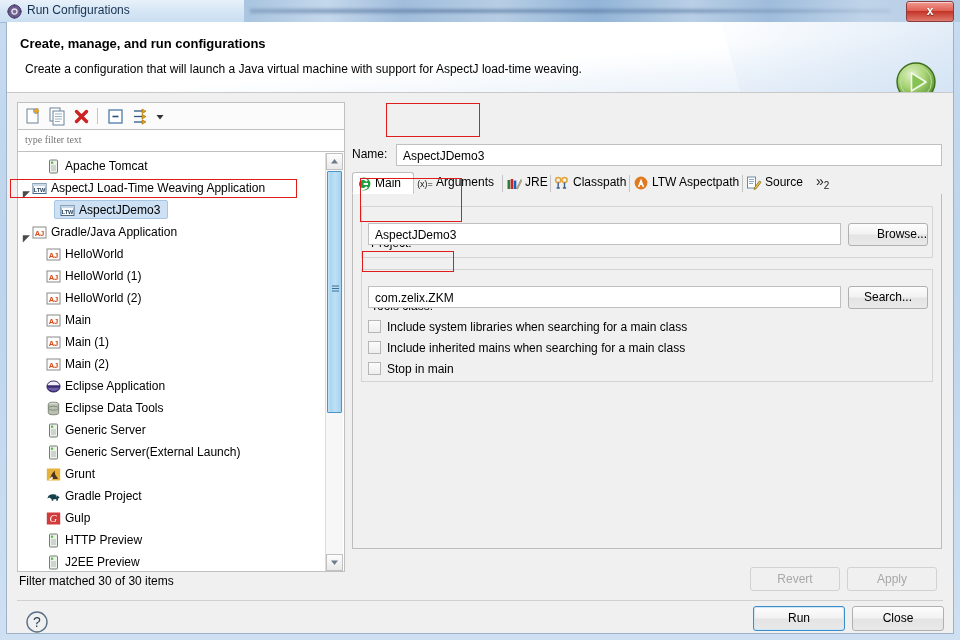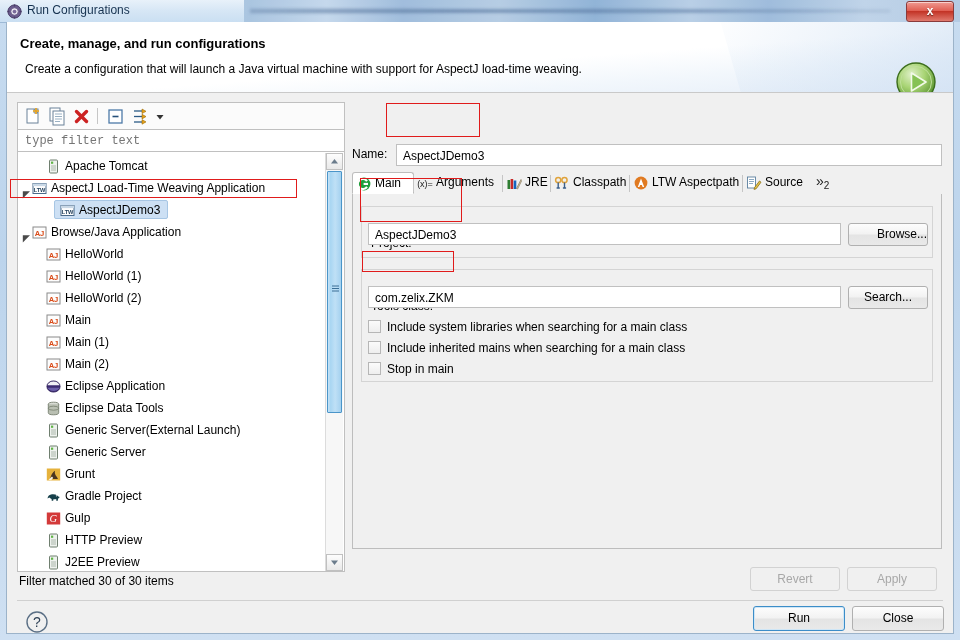--- a/index.html
+++ b/index.html
@@ -176,22 +176,22 @@
     border: 1px solid #c0c0c0;
     box-sizing: border-box;
   }
   .filter-input {
     position: absolute;
     left: 5px; top: 3px;
     width: 310px;
     border: none;
     outline: none;
     background: transparent;
-    font-family: Liberation Mono, monospace;
-    font-size: 12px;
+    font-family: Liberation Serif, serif;
+    font-size: 10px;
     color: #701a75;
   }
 
   .tree-box {
     position: absolute;
     left: 0; top: 50px;
     width: 328px; height: 420px;
     background: #fff;
     border: 1px solid #c0c0c0;
     border-top: none;
@@ -605,21 +605,21 @@
               <span class="lbl" style="left:61px">AspectJDemo3</span>
             </div>
             <div class="tree-item">
               <span class="tw" style="left:4px"><svg viewBox="0 0 9 9">
                   <path d="M0.8 1.2 L8 1.2 L0.8 8.4 Z" fill="#4a4a4a"></path>
                 </svg></span>
               <span class="ic" style="left:14px"><svg viewBox="0 0 15 15">
                   <rect x="1" y="2" width="13" height="11" fill="#fdfdfd" stroke="#8a8a8a" stroke-width="1"></rect>
                   <text x="7.5" y="11" text-anchor="middle" font-family="Liberation Sans, sans-serif" font-size="7.6" font-weight="bold" fill="#d94a17">AJ</text>
                 </svg></span>
-              <span class="lbl" style="left:33px">Browse/Java Application</span>
+              <span class="lbl" style="left:33px">Gradle/Java Application</span>
             </div>
             <div class="tree-item">
               <span class="ic" style="left:28px"><svg viewBox="0 0 15 15">
                   <rect x="1" y="2" width="13" height="11" fill="#fdfdfd" stroke="#8a8a8a" stroke-width="1"></rect>
                   <text x="7.5" y="11" text-anchor="middle" font-family="Liberation Sans, sans-serif" font-size="7.6" font-weight="bold" fill="#d94a17">AJ</text>
                 </svg></span>
               <span class="lbl" style="left:47px">HelloWorld</span>
             </div>
             <div class="tree-item">
               <span class="ic" style="left:28px"><svg viewBox="0 0 15 15">
@@ -676,33 +676,33 @@
             <div class="tree-item">
               <span class="ic" style="left:28px"><svg viewBox="0 0 15 15">
                   <rect x="3.5" y="1" width="8" height="13" rx="1" fill="#eef2ee" stroke="#6f7f6f" stroke-width="1"></rect>
                   <rect x="5" y="2.6" width="2.2" height="2.2" fill="#5fb545"></rect>
                   <g stroke="#9aa89a" stroke-width="0.8">
                     <path d="M5 7 h5"></path>
                     <path d="M5 9 h5"></path>
                     <path d="M5 11 h5"></path>
                   </g>
                 </svg></span>
-              <span class="lbl" style="left:47px">Generic Server(External Launch)</span>
+              <span class="lbl" style="left:47px">Generic Server</span>
             </div>
             <div class="tree-item">
               <span class="ic" style="left:28px"><svg viewBox="0 0 15 15">
                   <rect x="3.5" y="1" width="8" height="13" rx="1" fill="#eef2ee" stroke="#6f7f6f" stroke-width="1"></rect>
                   <rect x="5" y="2.6" width="2.2" height="2.2" fill="#5fb545"></rect>
                   <g stroke="#9aa89a" stroke-width="0.8">
                     <path d="M5 7 h5"></path>
                     <path d="M5 9 h5"></path>
                     <path d="M5 11 h5"></path>
                   </g>
                 </svg></span>
-              <span class="lbl" style="left:47px">Generic Server</span>
+              <span class="lbl" style="left:47px">Generic Server(External Launch)</span>
             </div>
             <div class="tree-item">
               <span class="ic" style="left:28px"><svg viewBox="0 0 15 15">
                   <rect x="0.8" y="1.5" width="13.4" height="12" fill="#e6b23c"></rect>
                   <path d="M4 12 q1.6 -6.5 5 -8.3 q-0.8 3 0.6 4.6 q1.4 1.6 2.4 3.7 z" fill="#4a3520"></path>
                   <path d="M2.5 12.8 l3.5 -3.2 l1.2 1.4 l-2.2 2.3 z" fill="#f7f2e4"></path>
                 </svg></span>
               <span class="lbl" style="left:47px">Grunt</span>
             </div>
             <div class="tree-item">

